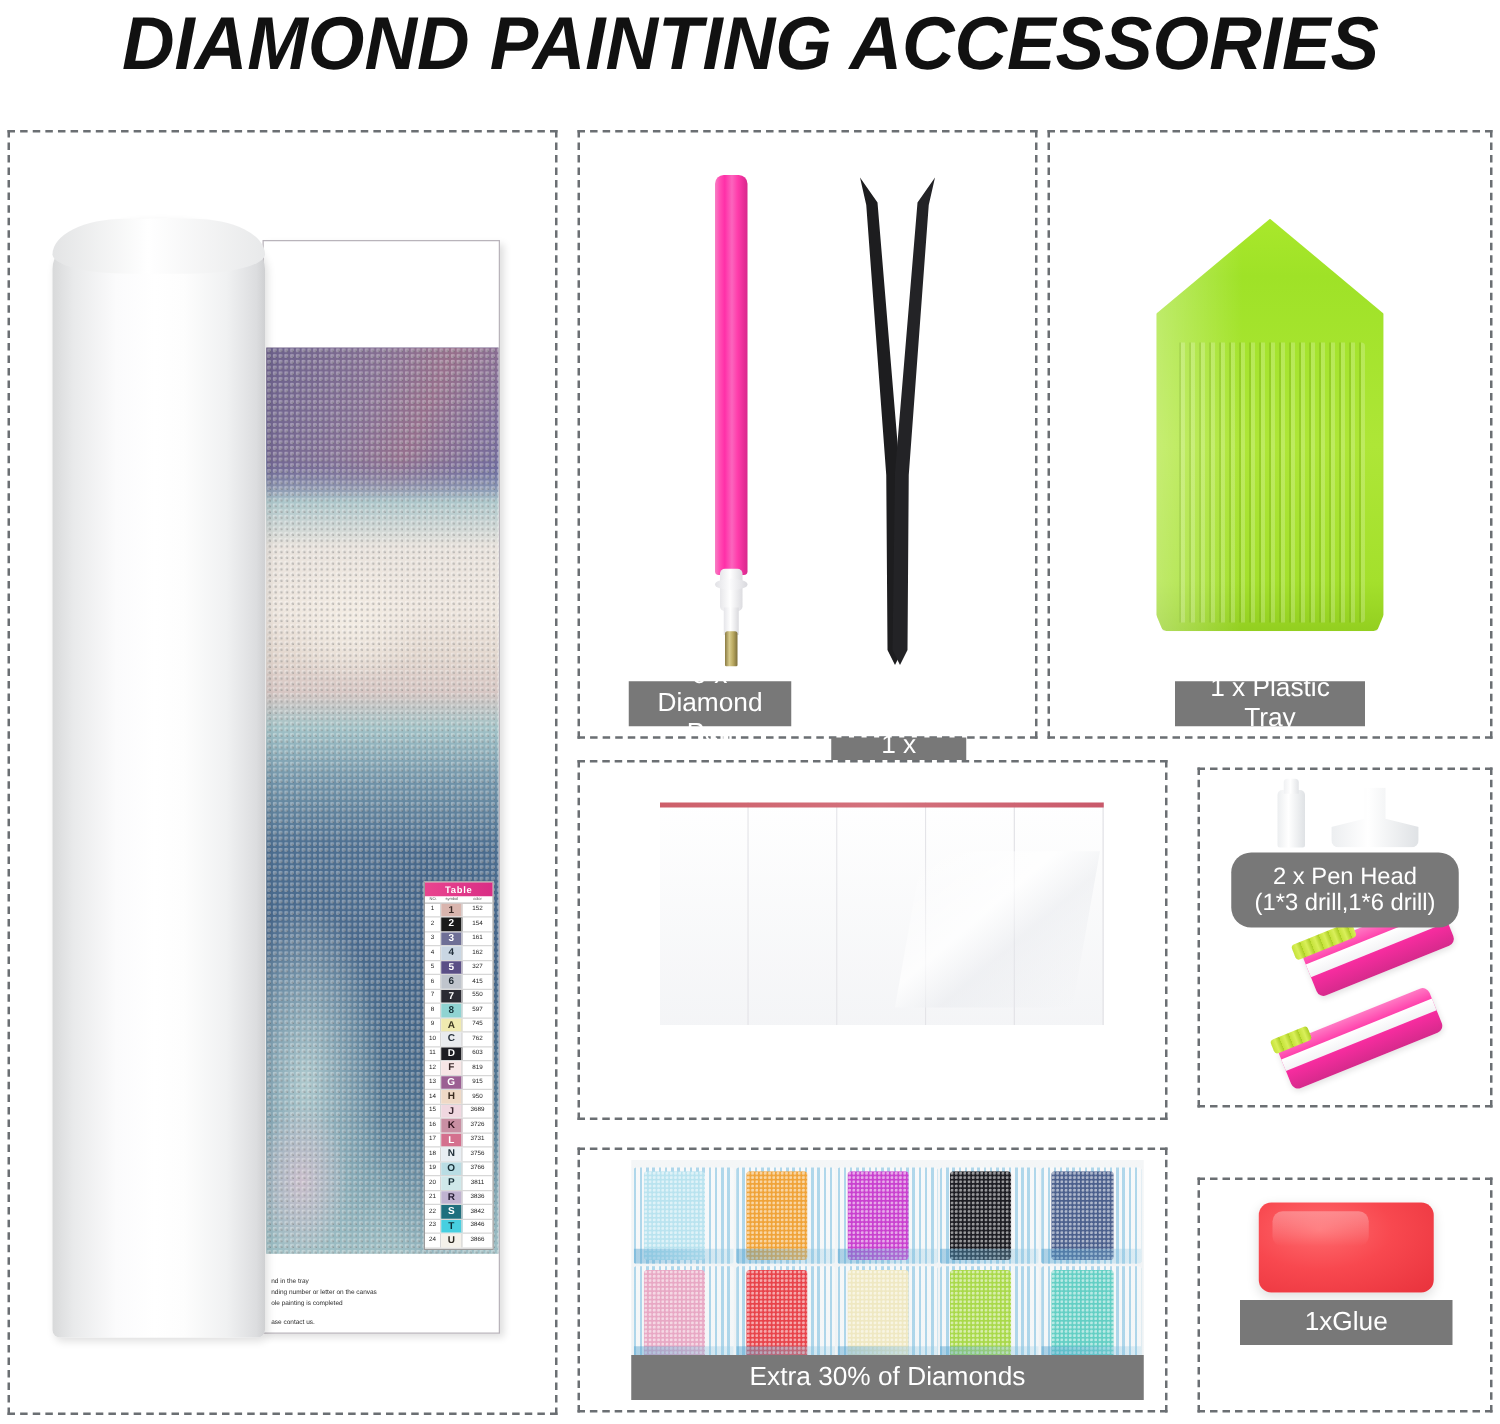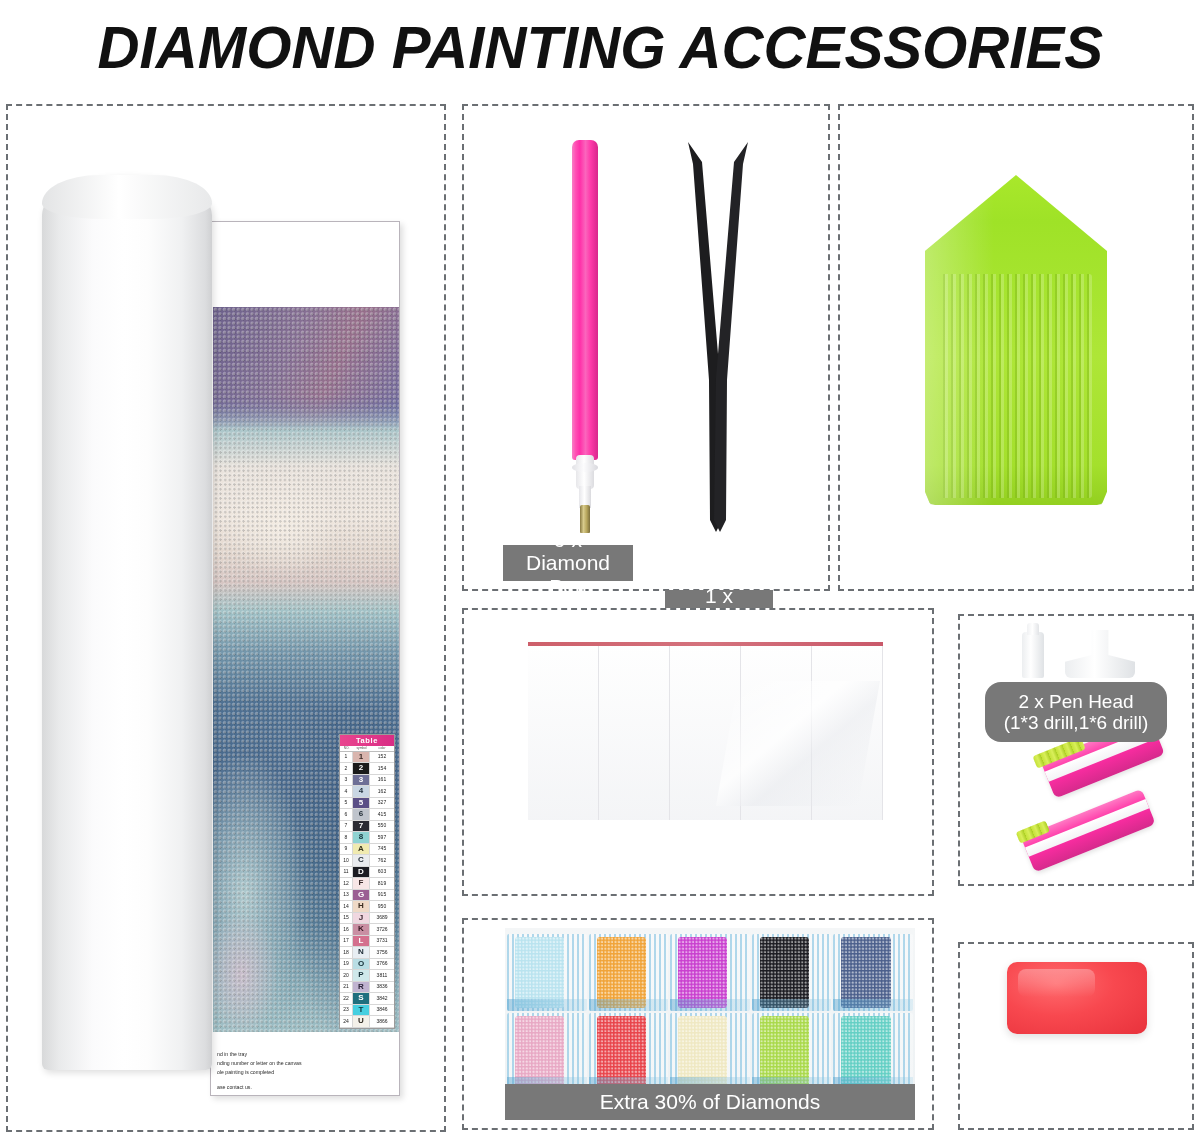--- a/index.html
+++ b/index.html
@@ -8,21 +8,21 @@
     width: 1200px; height: 1139px;
     background: #ffffff;
     font-family: "Liberation Sans", sans-serif;
     overflow: hidden;
   }
   #page { position: relative; width: 1200px; height: 1139px; background: #fff; }
 
   
   .title-bar {
     position: absolute; left: 0; top: 0; width: 1200px; height: 95px;
-    display: flex; align-items: center; justify-content: center;
+    display: flex; justify-content: center;
   }
   .title-text {
     font-family: "Liberation Sans", sans-serif;
     font-size: 60px; font-weight: 700; font-style: italic;
     letter-spacing: 0px;
     color: #111; white-space: nowrap;
     transform: scaleX(0.97);
   }
 
   
@@ -64,21 +64,20 @@
   }
 
   
   .sheet {
     position: absolute; left: 210px; top: 192px; width: 190px; height: 875px;
     background: #ffffff;
     border: 1px solid #b9b4bb;
     box-shadow: 3px 3px 6px rgba(0,0,0,0.13);
     overflow: hidden;
     z-index: 2;
-    margin-top: 29px;
   }
   
   .mosaic {
     position:absolute; left: 2px; top: 85px; width: 186px; height: 725px;
     overflow:hidden;
     background:
       linear-gradient(to bottom,
         #7b6b93 0%, #6f6a9e 7%, #5f6ba4 13%,
         #a9c6cb 17%, #e9e3dc 22%, #efe6dd 29%,
         #e4d7cd 34%, #d8c6c2 38%,
@@ -491,20 +490,21 @@
   </div>
 
   <div class="caption" id="cap-pen">9 x Diamond Pen</div>
   <div class="caption" id="cap-tweezer">1 x Tweezer</div>
 
   <div class="panel" id="panel-tray"></div>
   <div class="tray">
     <div class="grooves"></div>
     <div class="sheen"></div>
   </div>
+  <div class="caption" id="cap-tray">1 x Plastic Tray</div>
 
   <div class="panel" id="panel-bags"></div>
   <div class="bags">
     <div class="bag"></div>
     <div class="bag"></div>
     <div class="bag"></div>
     <div class="bag"></div>
     <div class="bag"></div>
     <div class="gloss"></div>
     <div class="seal"></div>
@@ -573,14 +573,15 @@
           <div class="strip"></div>
         </div>
       </div>
   </div>
   <div class="caption" id="cap-diamonds">Extra 30% of Diamonds</div>
 
   <div class="panel" id="panel-glue"></div>
   <div class="glue">
     <div class="hl"></div>
   </div>
+  <div class="caption" id="cap-glue">1xGlue</div>
 
 </div>
 
 </body></html>

